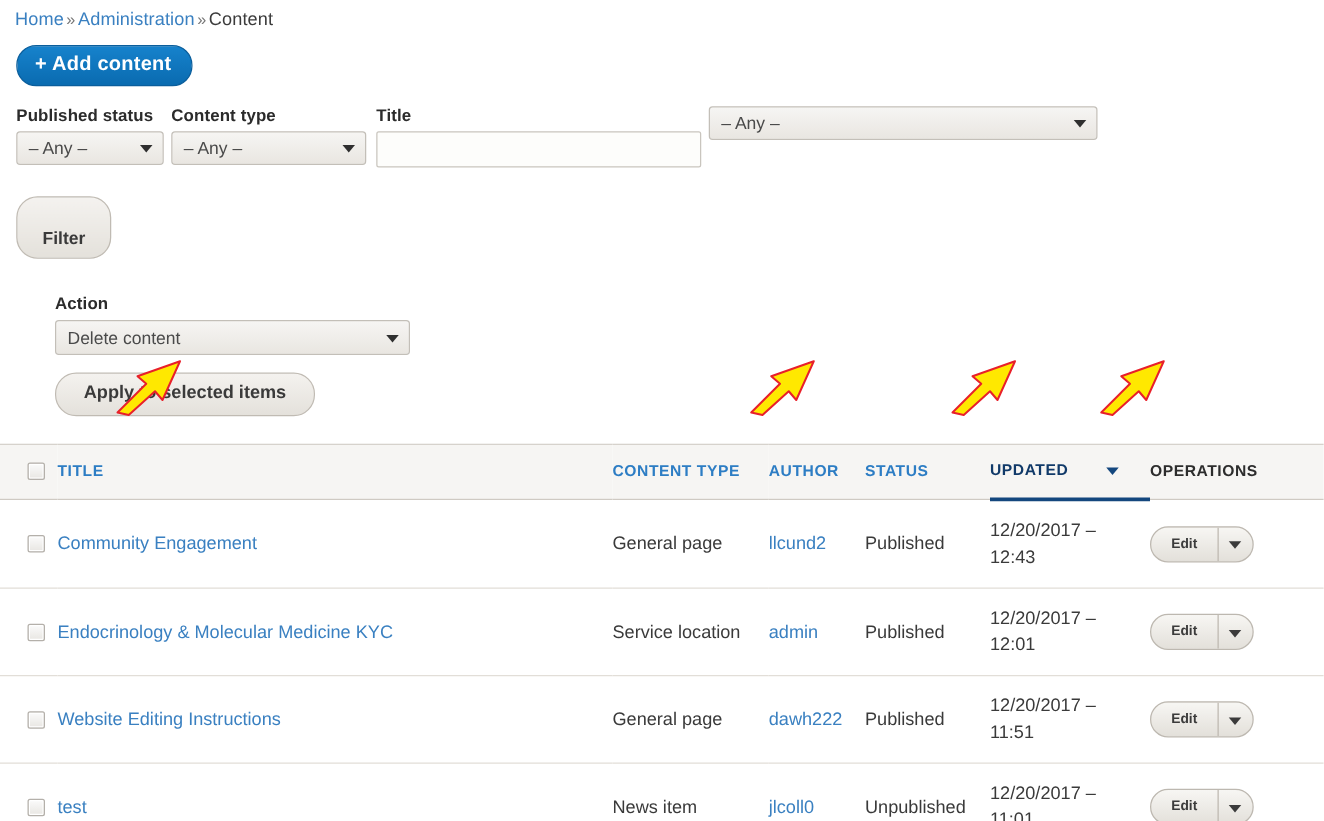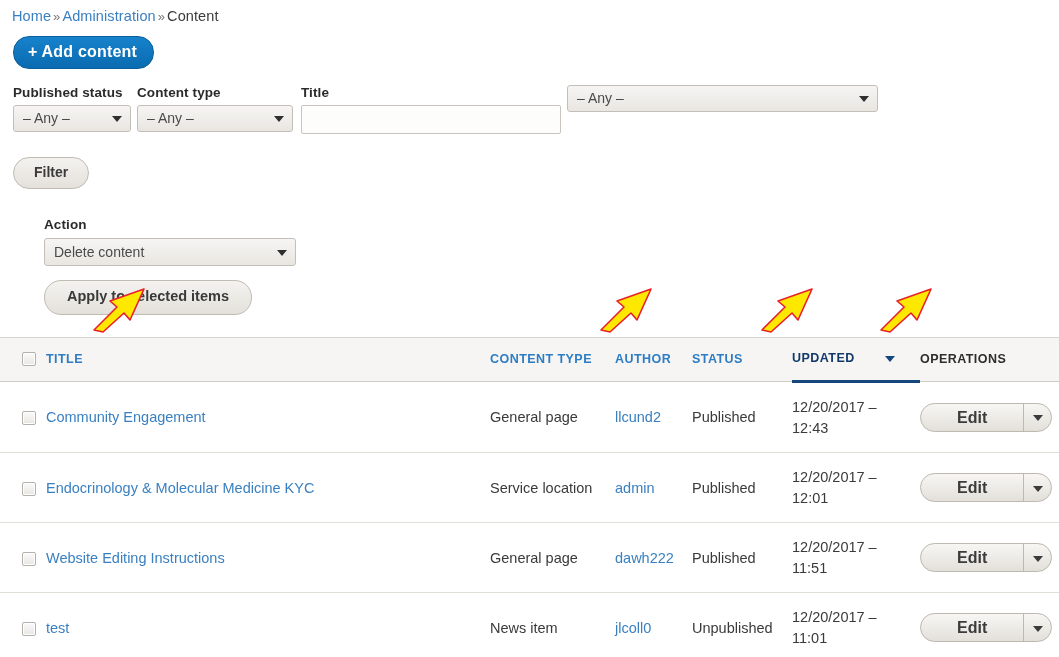--- a/index.html
+++ b/index.html
@@ -100,32 +100,32 @@
   }
 
   .btn-gray {
     display: inline-block;
     background: linear-gradient(to bottom, #f4f2ef 0%, #e4e1db 100%);
     border: 1px solid #c0bbb3;
     border-radius: 17px;
     font-size: 14px;
     font-weight: bold;
     color: #3a3a3a;
-    padding: 7px 20px 8px;
+    padding: 25px 20px 8px;
     cursor: pointer;
     line-height: 1.1;
   }
 
   .filterbtn-wrap { padding: 0 0 0 13px; margin-top: 6px; }
 
   
   .actionblock { padding-left: 13px; margin-top: 28px; margin-left: 31px; }
   .actionblock .flabel { margin-bottom: 6px; }
   .action-sel {
-    width: 252px;
+    width: 284px;
     height: 28px;
     line-height: 26px;
   }
   .applywrap { margin-top: 14px; }
   .btn-apply { padding: 8px 22px 9px; font-size: 14.5px; }
 
   
   table.content-table {
     width: 1059px;
     border-collapse: collapse;
@@ -198,22 +198,22 @@
     display: inline-flex;
     align-items: stretch;
     border: 1px solid #bdb8b0;
     border-radius: 16px;
     background: linear-gradient(to bottom, #f7f6f3 0%, #e3e0da 100%);
     overflow: hidden;
     height: 29px;
     cursor: pointer;
   }
   .editbtn .lbl {
-    padding: 0 36px;
-    font-size: 16px;
+    padding: 0 16px;
+    font-size: 11px;
     font-weight: bold;
     color: #3b3b3b;
     line-height: 27px;
   }
   .editbtn .drop {
     border-left: 1px solid #bdb8b0;
     width: 28px;
     position: relative;
   }
   .editbtn .drop::after {

